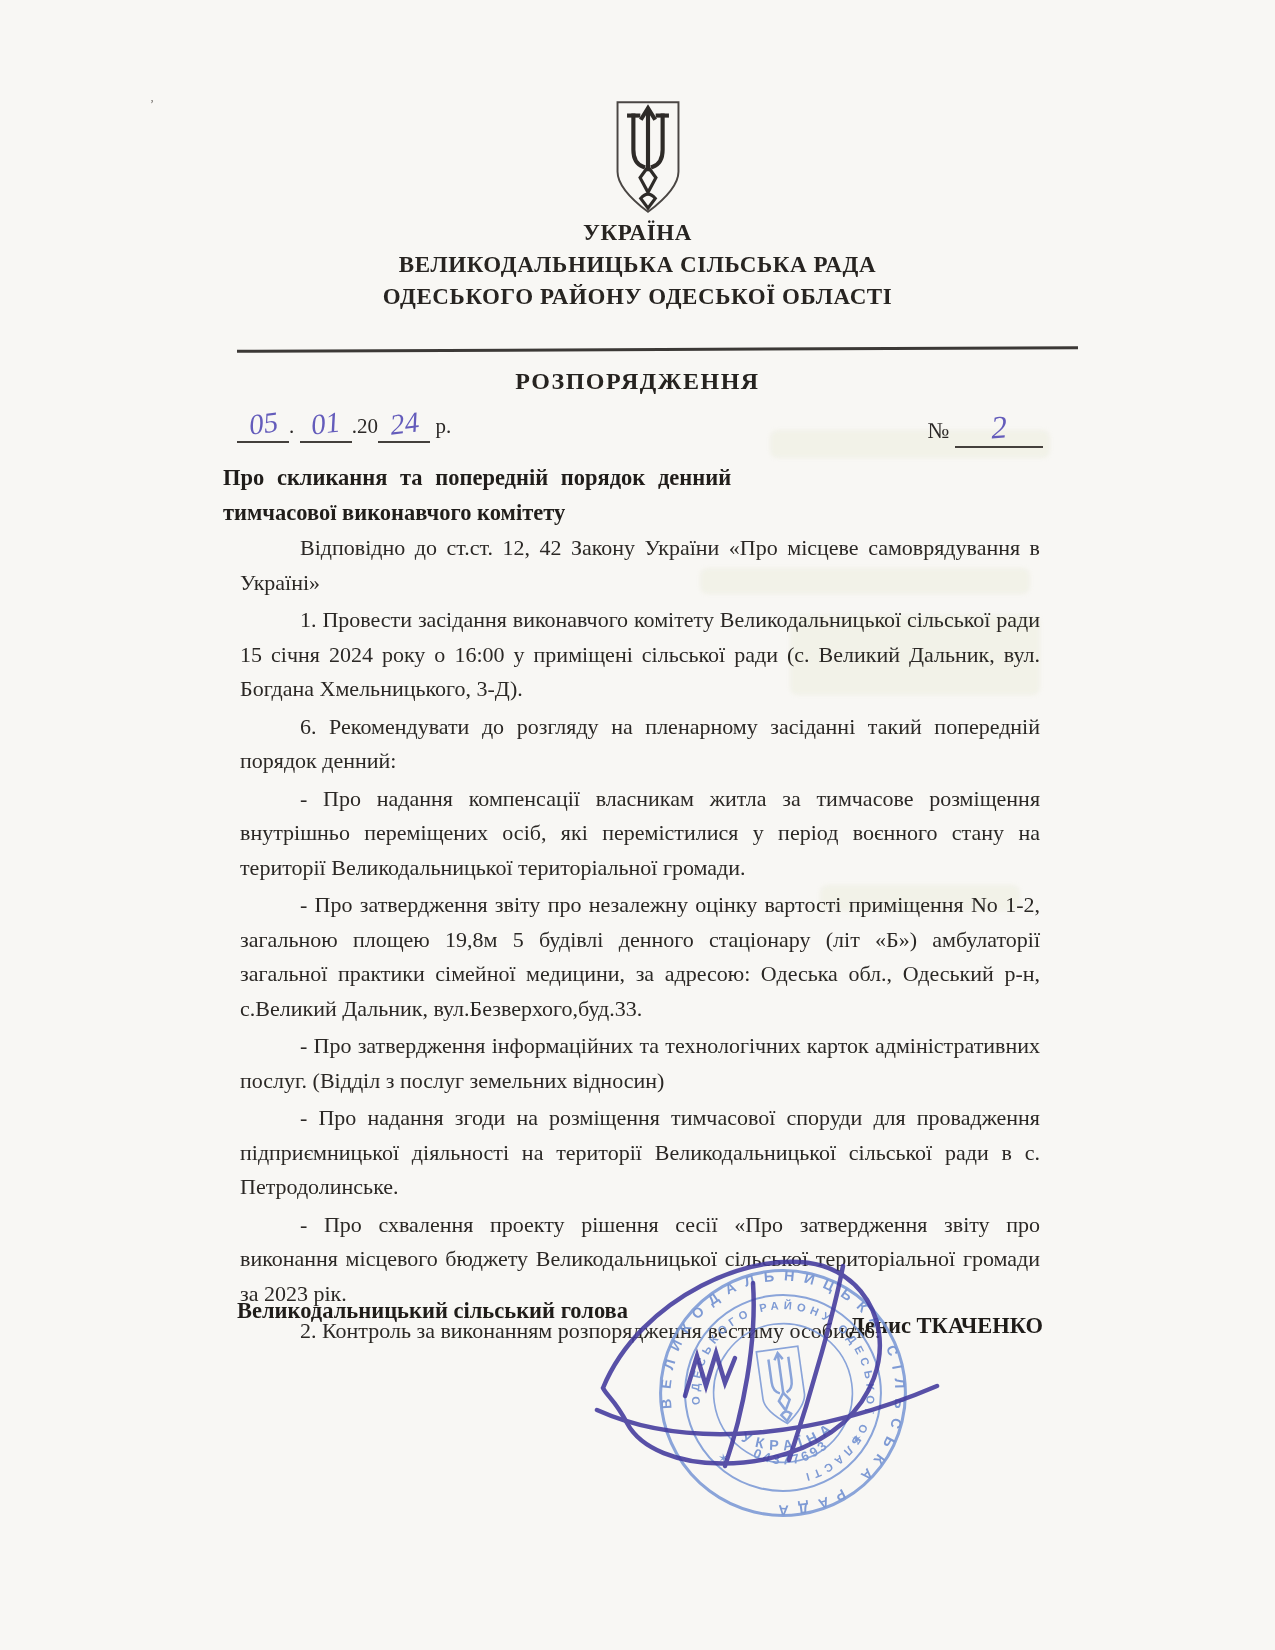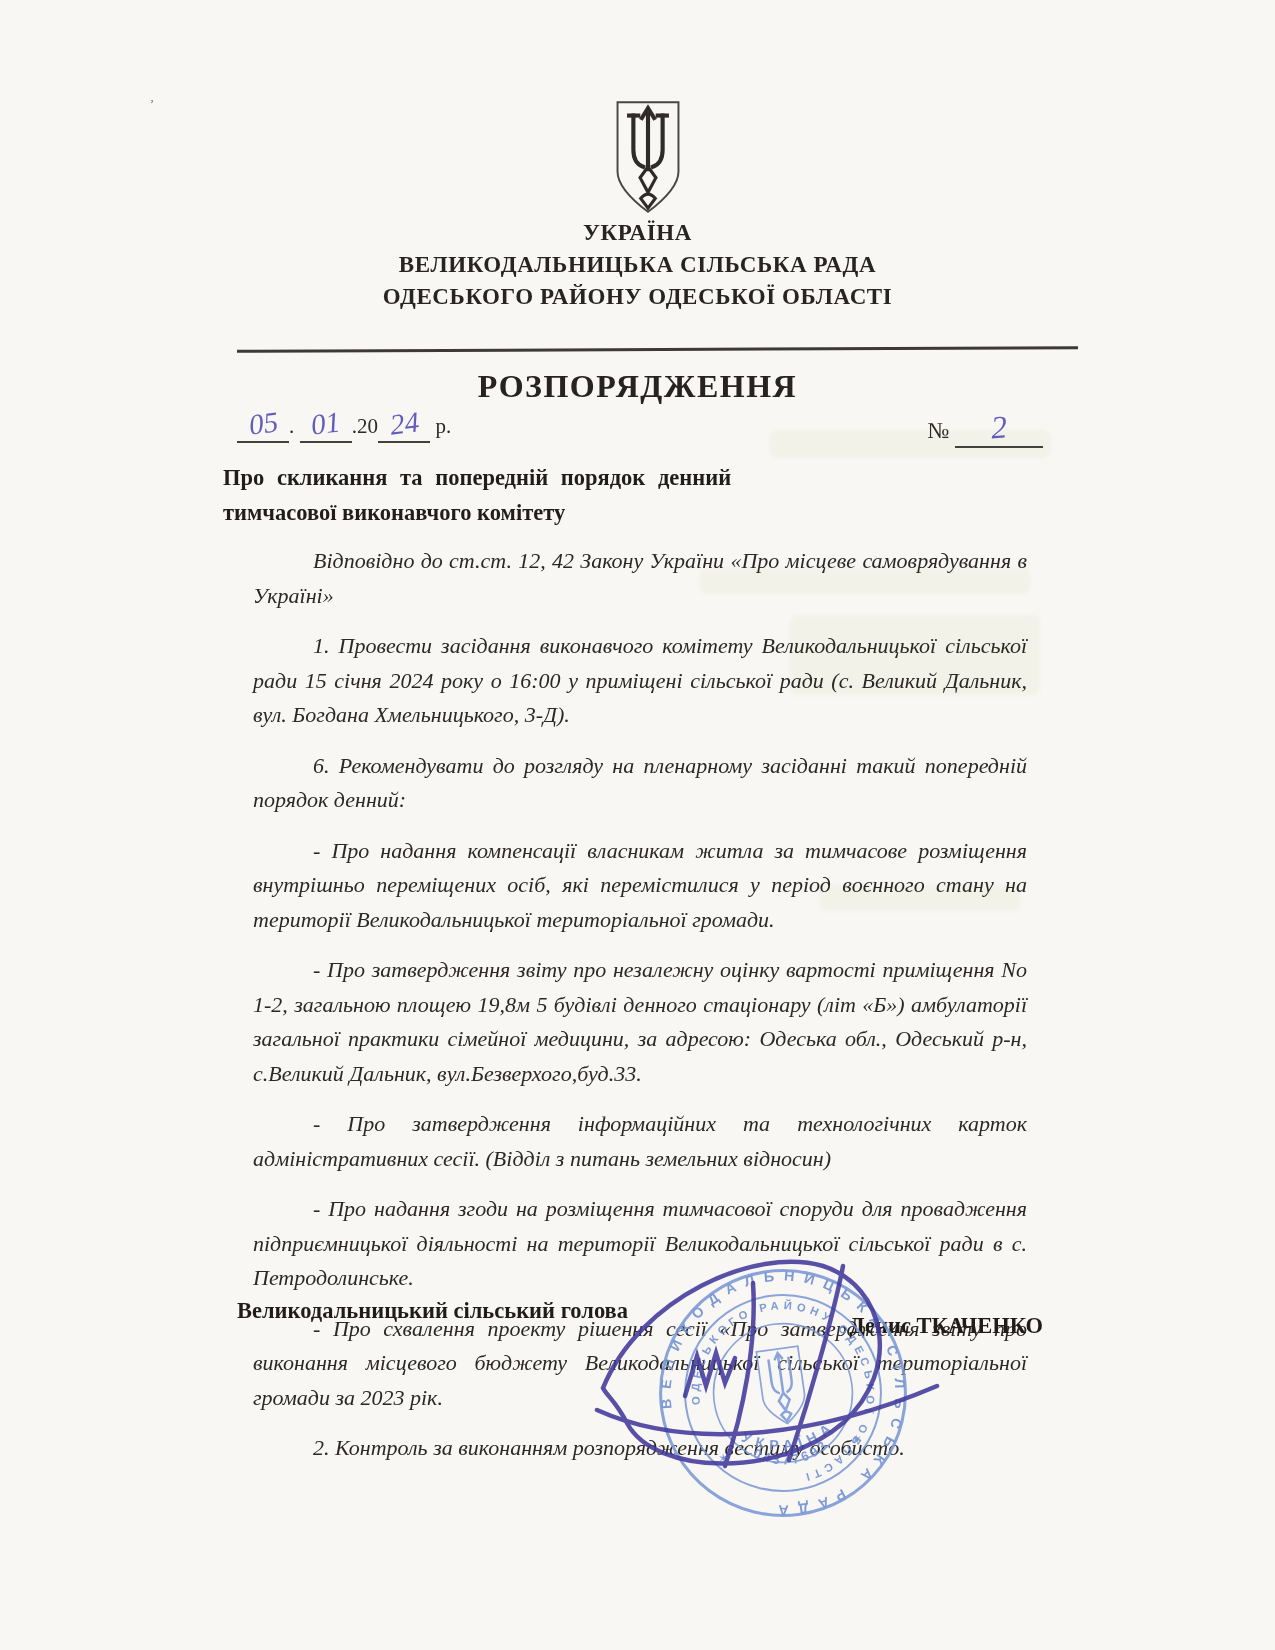--- a/index.html
+++ b/index.html
@@ -15,39 +15,39 @@
   .crest{position:absolute;left:609px;top:98px;width:78px;height:118px;}
   .hdr{position:absolute;left:0;width:1275px;text-align:center;font-weight:bold;
        font-size:23px;letter-spacing:.6px;color:#272421;}
   .hdr.h1{top:220px;}
   .hdr.h2{top:252px;}
   .hdr.h3{top:284px;}
   .rule{position:absolute;left:237px;top:348px;width:841px;height:3px;background:#3c3936;
         transform:rotate(-0.25deg);}
 
   .doc-title{position:absolute;left:0;top:368px;width:1275px;text-align:center;
-             font-weight:bold;font-size:32px;letter-spacing:1.5px;color:#262320;}
+             font-weight:bold;font-size:24px;letter-spacing:1.5px;color:#262320;}
 
   .dateline{position:absolute;left:237px;top:408px;width:806px;height:46px;font-size:22px;}
   .hw{font-style:italic;color:#645cbb;font-size:29px;font-weight:500;
       display:inline-block;transform:rotate(-7deg);}
   .blank{display:inline-block;border-bottom:2px solid #44403c;text-align:center;
          min-width:52px;line-height:30px;}
   .printed-small{font-size:21px;color:#2c2927;}
   .num-group{position:absolute;right:0px;top:4px;font-size:23px;}
   .num-group .blank{min-width:88px;}
   .num-group .hw{transform:rotate(-4deg);font-size:32px;}
 
   .subject{position:absolute;left:223px;top:460px;width:620px;font-weight:bold;
            font-size:22.5px;line-height:35px;color:#201d1a;}
   .subject .wide{word-spacing:7px;}
 
   .body-text{position:absolute;left:237px;top:528px;width:806px;
              font-size:22px;line-height:34.5px;text-align:justify;color:#2b2825;}
-  .body-text p{margin:16px;text-indent:60px;font-style:italic;}
+  .body-text p{margin:3px;text-indent:60px;}
 
   .sig-row{position:absolute;left:237px;top:1298px;width:806px;font-weight:bold;
            font-size:22.5px;color:#1f1c19;}
   .sig-name{position:absolute;right:0;top:0;margin-top:15px;}
 
   .stamp{position:absolute;left:630px;top:1240px;width:306px;height:306px;
          opacity:.88;transform:rotate(-8deg);}
   .signature{position:absolute;left:585px;top:1238px;width:380px;height:260px;}
 </style>
 </head>
@@ -95,21 +95,21 @@
     <div class="wide">Про скликання та попередній порядок денний</div>
     <div>тимчасової виконавчого комітету</div>
   </div>
 
   <div class="body-text">
     <p>Відповідно до ст.ст. 12, 42 Закону України «Про місцеве самоврядування в Україні»</p>
     <p>1. Провести засідання виконавчого комітету Великодальницької сільської ради 15 січня 2024 року о 16:00 у приміщені сільської ради (с. Великий Дальник, вул. Богдана Хмельницького, 3-Д).</p>
     <p>6. Рекомендувати до розгляду на пленарному засіданні такий попередній порядок денний:</p>
     <p>- Про надання компенсації власникам житла за тимчасове розміщення внутрішньо переміщених осіб, які перемістилися у період воєнного стану на території Великодальницької територіальної громади.</p>
     <p>- Про затвердження звіту про незалежну оцінку вартості приміщення No 1-2, загальною площею 19,8м 5 будівлі денного стаціонару (літ «Б») амбулаторії загальної практики сімейної медицини, за адресою: Одеська обл., Одеський р-н, с.Великий Дальник, вул.Безверхого,буд.33.</p>
-    <p>- Про затвердження інформаційних та технологічних карток адміністративних сесії. (Відділ з питань земельних відносин)</p>
+    <p>- Про затвердження інформаційних та технологічних карток адміністративних послуг. (Відділ з послуг земельних відносин)</p>
     <p>- Про надання згоди на розміщення тимчасової споруди для провадження підприємницької діяльності на території Великодальницької сільської ради в с. Петродолинське.</p>
     <p>- Про схвалення проекту рішення сесії «Про затвердження звіту про виконання місцевого бюджету Великодальницької сільської територіальної громади за 2023 рік.</p>
     <p>2. Контроль за виконанням розпорядження вестиму особисто.</p>
   </div>
 
   <div class="sig-row">
     <span>Великодальницький сільський голова</span>
     <span class="sig-name">Денис ТКАЧЕНКО</span>
   </div>
 

